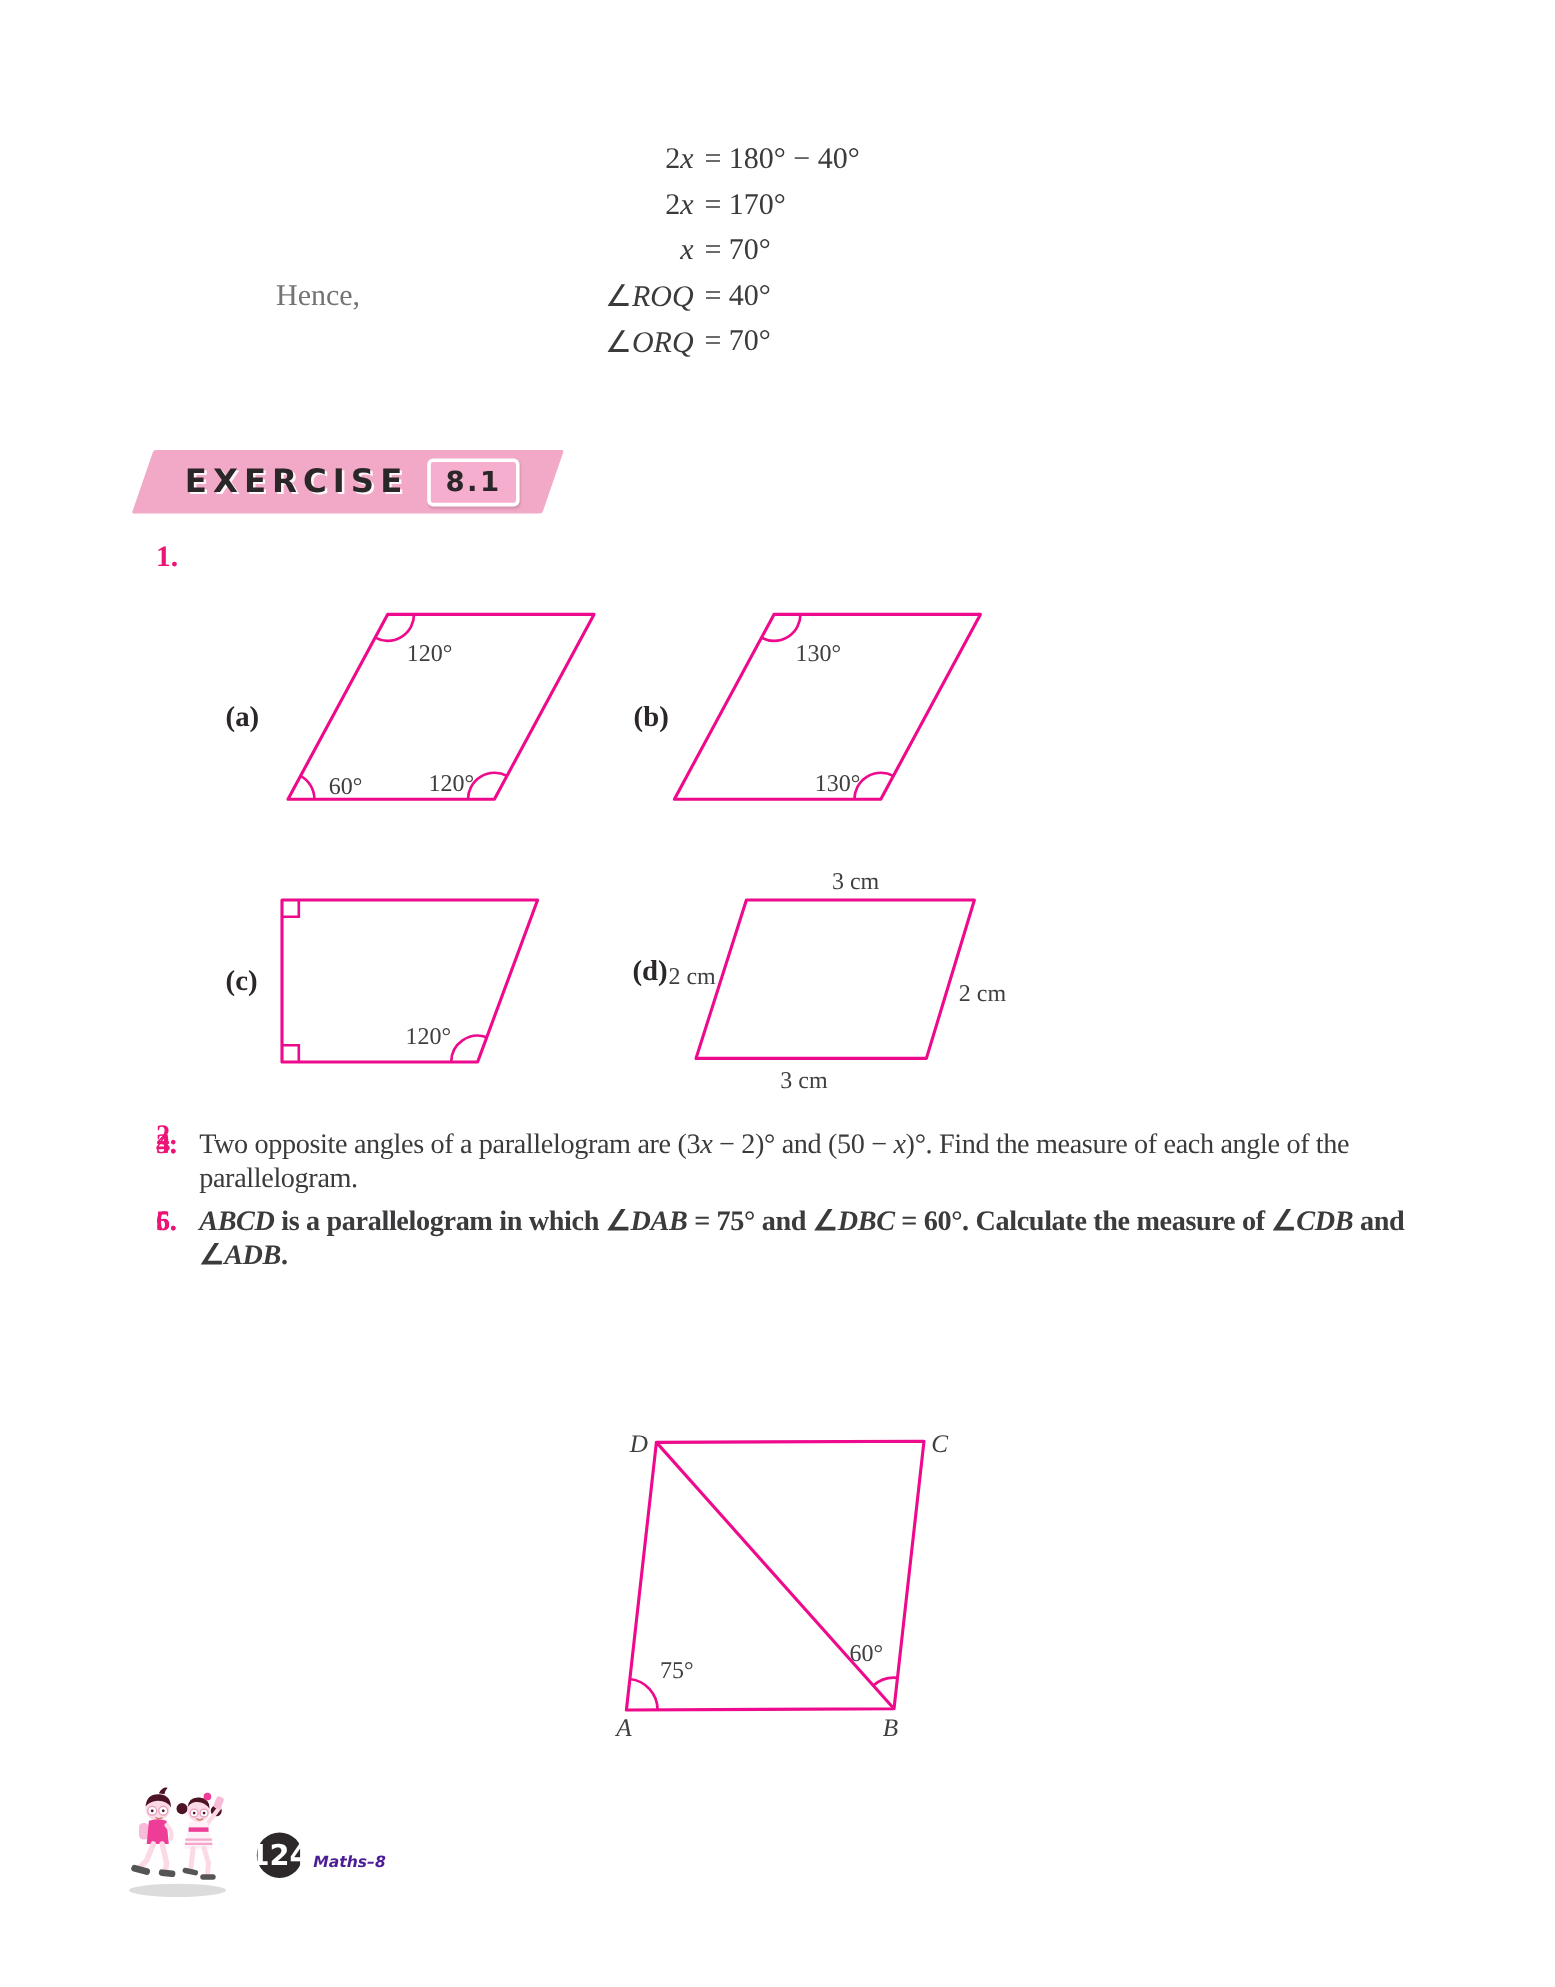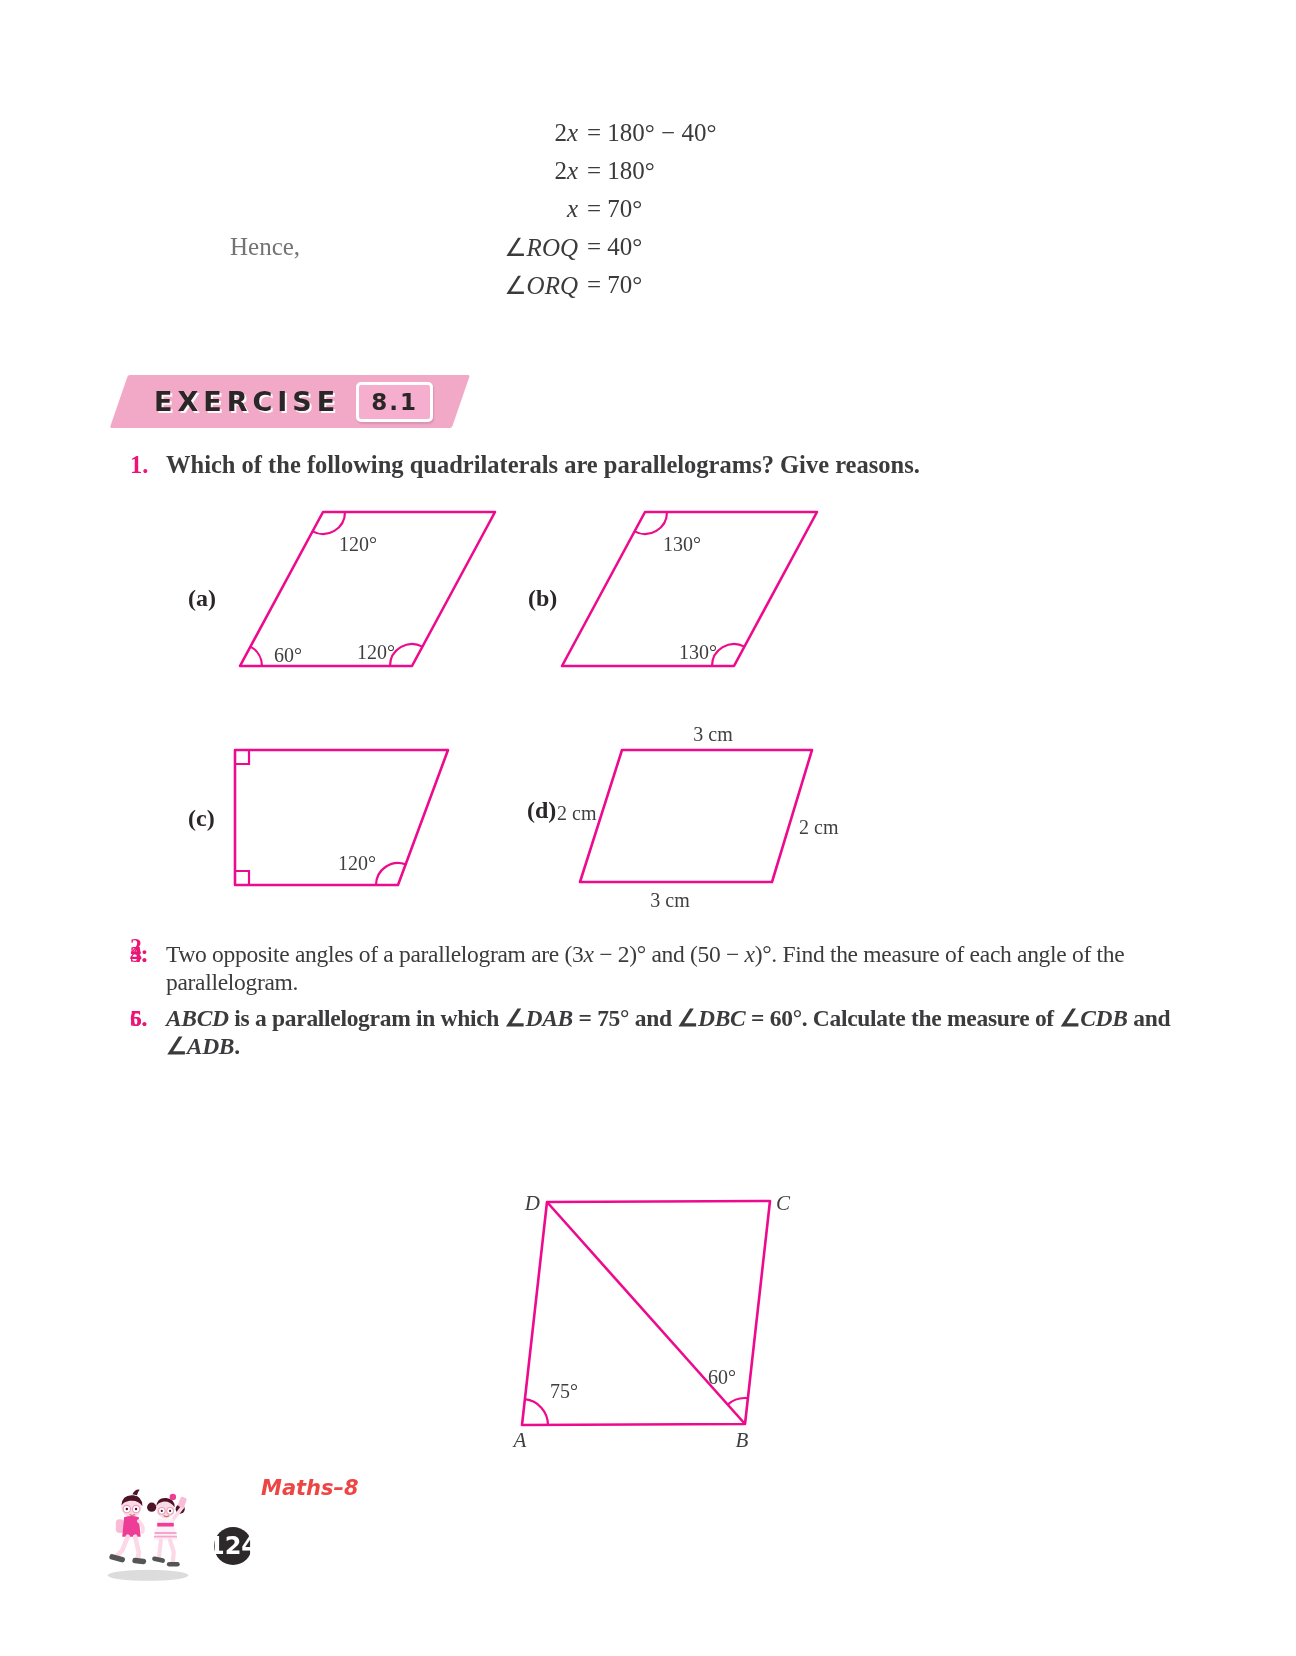--- a/index.html
+++ b/index.html
@@ -40,38 +40,38 @@
   svg .arc{fill:none;stroke:#ee0a8c;stroke-width:2.2;}
   svg .sq{fill:none;stroke:#ee0a8c;stroke-width:2.2;}
   svg text{font-family:"Liberation Serif",serif;font-size:20px;fill:#3f3e40;}
   svg text.vertex{font-style:italic;font-size:21px;}
   .figsvg{position:absolute;overflow:visible;}
 
   
   .page-circle{position:absolute;left:214px;top:1527px;width:38px;height:38px;border-radius:50%;
           background:#2d292a;color:#fff;font-family:"DejaVu Sans",sans-serif;font-weight:700;
           font-size:24px;display:flex;align-items:center;justify-content:center;}
-  .book-label{position:absolute;left:261px;top:1476px;font-family:"DejaVu Sans",sans-serif;
-          font-style:italic;font-weight:700;font-size:21px;color:#ef4444;}
+  .book-label{position:absolute;left:261px;top:1545px;font-family:"DejaVu Sans",sans-serif;
+          font-style:italic;font-weight:700;font-size:13px;color:#4c1d95;}
 </style>
 </head>
 <body>
 
 <div class="page">
 
   <div class="equations">
     <div class="eq-row">
       <span class="eq-pre"></span>
       <span class="eq-lhs">2<i>x</i></span>
       <span class="eq-rhs">= 180° − 40°</span>
     </div>
     <div class="eq-row">
       <span class="eq-pre"></span>
       <span class="eq-lhs">2<i>x</i></span>
-      <span class="eq-rhs">= 180°</span>
+      <span class="eq-rhs">= 170°</span>
     </div>
     <div class="eq-row">
       <span class="eq-pre"></span>
       <span class="eq-lhs"><i>x</i></span>
       <span class="eq-rhs">= 70°</span>
     </div>
     <div class="eq-row">
       <span class="eq-pre">Hence,</span>
       <span class="eq-lhs">∠<i>ROQ</i></span>
       <span class="eq-rhs">= 40°</span>
@@ -85,21 +85,20 @@
 
   <div class="banner">
     <div class="banner-inner">
       <span class="banner-word">EXERCISE</span>
       <span class="banner-num">8.1</span>
     </div>
   </div>
 
   <div class="q q1">
     <span class="num">1.</span>
-    <span>Which of the following quadrilaterals are parallelograms? Give reasons.</span>
   </div>
 
   <div class="figlabel" style="left:188px;top:585px;">(a)</div>
   <svg class="figsvg" style="left:238px;top:506px;" width="272" height="168" viewBox="0 0 272 168">
     <polygon class="shape" points="85,6 257,6 174,160 2,160"></polygon>
     <path class="arc" d="M107,6 A22,22 0 0 1 74.6,25.4"></path>
     <path class="arc" d="M12.4,140.6 A22,22 0 0 1 24,160"></path>
     <path class="arc" d="M152,160 A22,22 0 0 1 184.4,140.6"></path>
     <text x="120" y="45" text-anchor="middle">120°</text>
     <text x="50" y="156" text-anchor="middle">60°</text>

